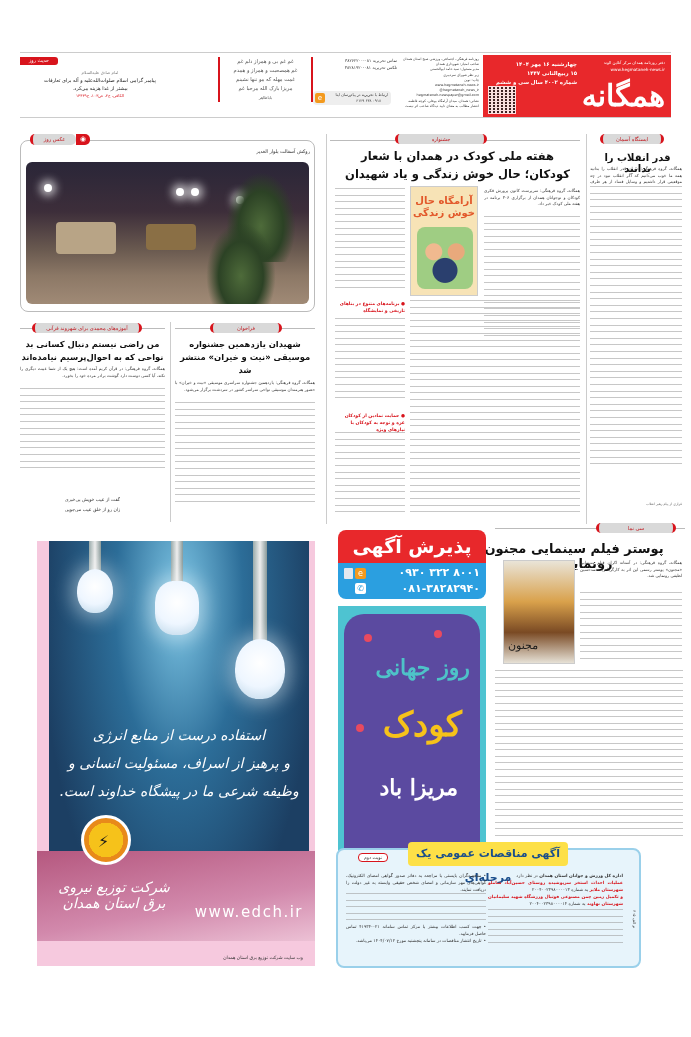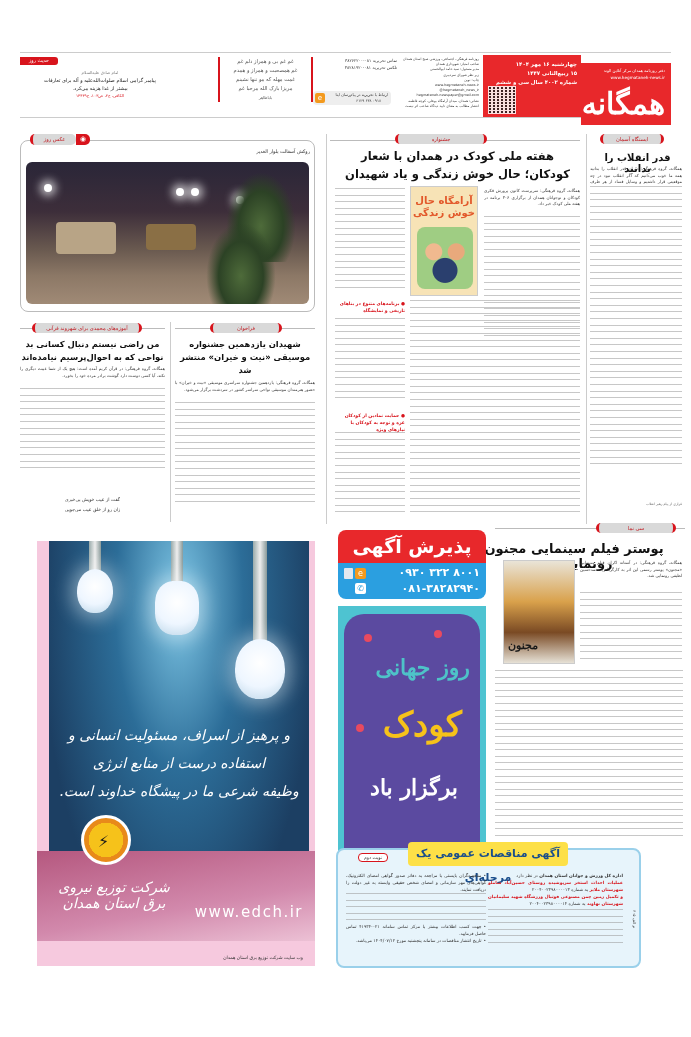--- a/index.html
+++ b/index.html
@@ -4,21 +4,21 @@
 <style>
   * { box-sizing: border-box; margin: 0; padding: 0; }
   html, body { width: 691px; height: 1037px; background: #ffffff; overflow: hidden; }
   body { font-family: "DejaVu Sans", "Liberation Sans", sans-serif; color: #222; position: relative; direction: rtl; }
   .abs { position: absolute; }
   .tiny { font-size: 4.2px; line-height: 6.6px; color: #333; text-align: justify; }
   .small { font-size: 5px; line-height: 7px; color: #333; }
   .redtxt { color: #d8141c; }
   
   #masthead { left: 20px; top: 52px; width: 651px; height: 66px; border-top: 1px solid #ccc; border-bottom: 1px solid #ccc; }
-  #logo-box { position: absolute; right: 0; top: 2px; width: 90px; height: 62px; background: #e8282b; margin-top: 8px; }
+  #logo-box { position: absolute; right: 0; top: 2px; width: 90px; height: 62px; background: #e8282b; }
   #logo-word { position: absolute; right: 6px; bottom: 4px; font-family: "DejaVu Serif", serif; font-size: 30px; font-weight: bold; color: #fff; letter-spacing: -1px; }
   #logo-tag { position: absolute; right: 6px; top: 5px; font-size: 4px; color: #fff; }
   #logo-url { position: absolute; right: 6px; top: 12px; font-size: 4.2px; color: #fff; direction: ltr; }
   #date-box { position: absolute; right: 90px; top: 2px; width: 98px; height: 62px; background: #e8282b; color: #fff; }
   #date-box .d1, #date-box .d2, #date-box .d3 { position: absolute; right: 4px; font-size: 5.4px; font-weight: bold; color: #fff; }
   #qr { position: absolute; left: 6px; bottom: 4px; width: 26px; height: 26px; background:
      repeating-linear-gradient(0deg, #222 0 2px, #fff 2px 3px), #fff; outline: 1px solid #fff; opacity: .85; }
   #qr::after { content:""; position:absolute; inset:0; background: repeating-linear-gradient(90deg, transparent 0 2px, #fff 2px 4px); }
   #imprint { position: absolute; right: 192px; top: 4px; width: 80px; }
   #contacts { position: absolute; right: 274px; top: 4px; width: 75px; }
@@ -167,60 +167,60 @@
 <div class="lines" style="left:20px;top:388px;width:145px;height:80px"></div>
 <div class="abs small" style="left:20px;top:496px;width:145px;text-align:center;font-size:4.6px">گفت از عیب خویش بی‌خبری</div>
 <div class="abs small" style="left:20px;top:506px;width:145px;text-align:center;font-size:4.6px">زان رو از خلق عیب می‌جویی</div>
 
 <div class="rule" style="left:495px;top:528px;width:190px"></div>
 <div class="label" style="left:596px;top:523px;width:80px;">سی نما</div>
 <div class="abs headline" style="left:479px;top:541px;width:190px;font-size:13px">پوستر فیلم سینمایی مجنون رونمایی شد</div>
 <div class="abs tiny" style="left:580px;top:560px;width:102px;height:30px;overflow:hidden">همگانه، گروه فرهنگی: در آستانه اکران فیلم سینمایی «مجنون» پوستر رسمی این اثر به کارگردانی محمدحسین لطیفی رونمایی شد.</div>
 <div class="lines" style="left:580px;top:592px;width:102px;height:70px"></div>
 <div class="abs" style="left:503px;top:560px;width:72px;height:104px;background:linear-gradient(180deg,#e9e4d8 0%,#d9a14b 40%,#7a4a24 70%,#e6e1d6 100%);border:1px solid #ccc">
-  <div style="position:absolute;left:4px;top:78px;font-family:'DejaVu Serif',serif;font-size:11px;font-weight:bold;color:#1a1a1a">مجنون</div>
+  <div style="position:absolute;left:4px;top:78px;font-family:'DejaVu Serif',serif;font-size:11px;font-weight:normal;color:#1a1a1a">مجنون</div>
 </div>
 <div class="lines" style="left:495px;top:670px;width:188px;height:168px"></div>
 
 <div id="ad-accept" class="abs">
   <div id="ad-accept-top">پذیرش آگهی</div>
   <div id="ad-accept-phones">
     <div class="ph" style="top:3px">۰۹۳۰ ۳۲۲ ۸۰۰۱</div>
     <div class="ph" style="top:19px">۰۸۱-۳۸۲۸۲۹۴۰</div>
     <div style="position:absolute;left:6px;top:5px;width:9px;height:11px;background:#e2e8ef;border-radius:1px"></div>
     <div style="position:absolute;left:17px;top:5px;width:11px;height:11px;background:#f39a1e;border-radius:2px;color:#fff;font-size:8px;text-align:center;line-height:11px">e</div>
     <div style="position:absolute;left:17px;top:20px;width:11px;height:11px;background:#fff;border-radius:2px;color:#2b9fe0;font-size:8px;text-align:center;line-height:11px">✆</div>
   </div>
   <div id="ad-poster">
     <div id="ad-poster-inner">
       <div class="bigword" style="right:10px;top:40px;font-size:22px;color:#4ec3c8">روز جهانی</div>
       <div class="bigword" style="right:18px;top:90px;font-size:34px;color:#f6c21a">کودک</div>
-      <div class="bigword" style="right:22px;top:160px;font-size:22px;color:#ffffff">برگزار باد</div>
+      <div class="bigword" style="right:22px;top:160px;font-size:22px;color:#ffffff">مریزا باد</div>
       <div style="position:absolute;left:20px;top:20px;width:8px;height:8px;background:#e84a5f;border-radius:50%"></div>
       <div style="position:absolute;left:90px;top:16px;width:8px;height:8px;background:#e84a5f;border-radius:50%"></div>
       <div style="position:absolute;left:12px;top:110px;width:8px;height:8px;background:#e84a5f;border-radius:50%"></div>
     </div>
     <div style="position:absolute;left:6px;top:310px;width:136px;height:24px">
       <div style="position:absolute;left:4px;top:2px;width:20px;height:20px;border-radius:50%;background:#f6c21a"></div>
       <div style="position:absolute;right:4px;top:6px;font-size:6.5px;color:#1a3a5a;font-family:'DejaVu Serif',serif;font-style:italic">شرکت توزیع نیروی برق همدان</div>
     </div>
   </div>
 </div>
 
 <div id="energy-ad" class="abs">
   <div id="energy-inner">
     <div class="bulbcap" style="left:40px;top:0;width:12px;height:30px"></div>
     <div class="bulb" style="left:28px;top:28px;width:36px;height:44px"></div>
     <div class="bulbcap" style="left:122px;top:0;width:12px;height:40px"></div>
     <div class="bulb" style="left:106px;top:40px;width:44px;height:54px;border-radius:40%"></div>
     <div class="bulbcap" style="left:204px;top:0;width:14px;height:100px"></div>
     <div class="bulb" style="left:186px;top:98px;width:50px;height:60px"></div>
     <div id="energy-slogan" style="top:180px">
+      <div>استفاده درست از منابع انرژی</div>
       <div>و پرهیز از اسراف، مسئولیت انسانی و</div>
-      <div>استفاده درست از منابع انرژی</div>
       <div>وظیفه شرعی ما در پیشگاه خداوند است.</div>
     </div>
     <div style="position:absolute;right:20px;top:320px;width:140px;text-align:center;color:#fff;font-size:4.8px;line-height:9px">
       <div>برای آشنایی با روش‌های صرفه‌جویی برق می‌توانید</div>
       <div>با سامانه تلفن گویا ۱۲۴۱ تماس حاصل نموده و</div>
       <div>راهنمایی‌های ارائه‌شده استفاده نمایید.</div>
     </div>
   </div>
   <div id="energy-bottom">
     <div style="position:absolute;left:44px;top:-36px;width:50px;height:50px;border-radius:50%;background:radial-gradient(circle,#f6c21a 0 55%,#e88a1a 56% 100%);border:3px solid #fff">

